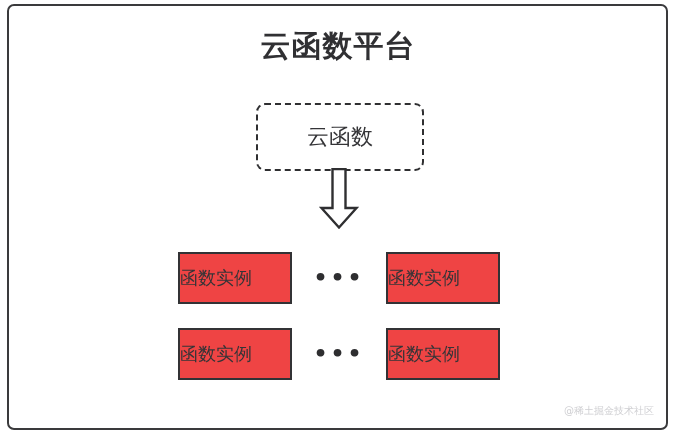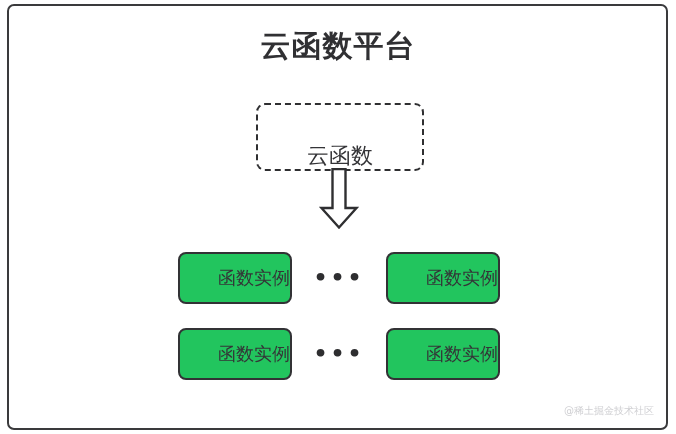--- a/index.html
+++ b/index.html
@@ -52,21 +52,21 @@
     position: absolute;
     left: 256px;
     top: 103px;
     width: 168px;
     height: 68px;
     box-sizing: border-box;
     border: 2.5px dashed #2f2f31;
     border-radius: 9px;
     background: #ffffff;
     display: flex;
-    align-items: flex-end;
+    align-items: center;
     justify-content: center;
   }
   .cloud-function-label {
     font-size: 22px;
     line-height: 26px;
     color: #343437;
   }
 
   
   .flow-arrow {
@@ -88,25 +88,25 @@
     justify-content: space-between;
   }
   .instance-row.row-1 { top: 252px; }
   .instance-row.row-2 { top: 328px; }
 
   .instance-box {
     box-sizing: border-box;
     width: 114px;
     height: 52px;
     border: 2.5px solid #323235;
-    border-radius: 8px;
-    background: #22c55e;
+    border-radius: 0;
+    background: #ef4444;
     display: flex;
     align-items: center;
-    justify-content: flex-end;
+    justify-content: flex-start;
   }
   .instance-label {
     font-size: 18px;
     line-height: 22px;
     color: #343437;
   }
 
   .ellipsis-gap {
     flex: 0 0 auto;
     width: 90px;

